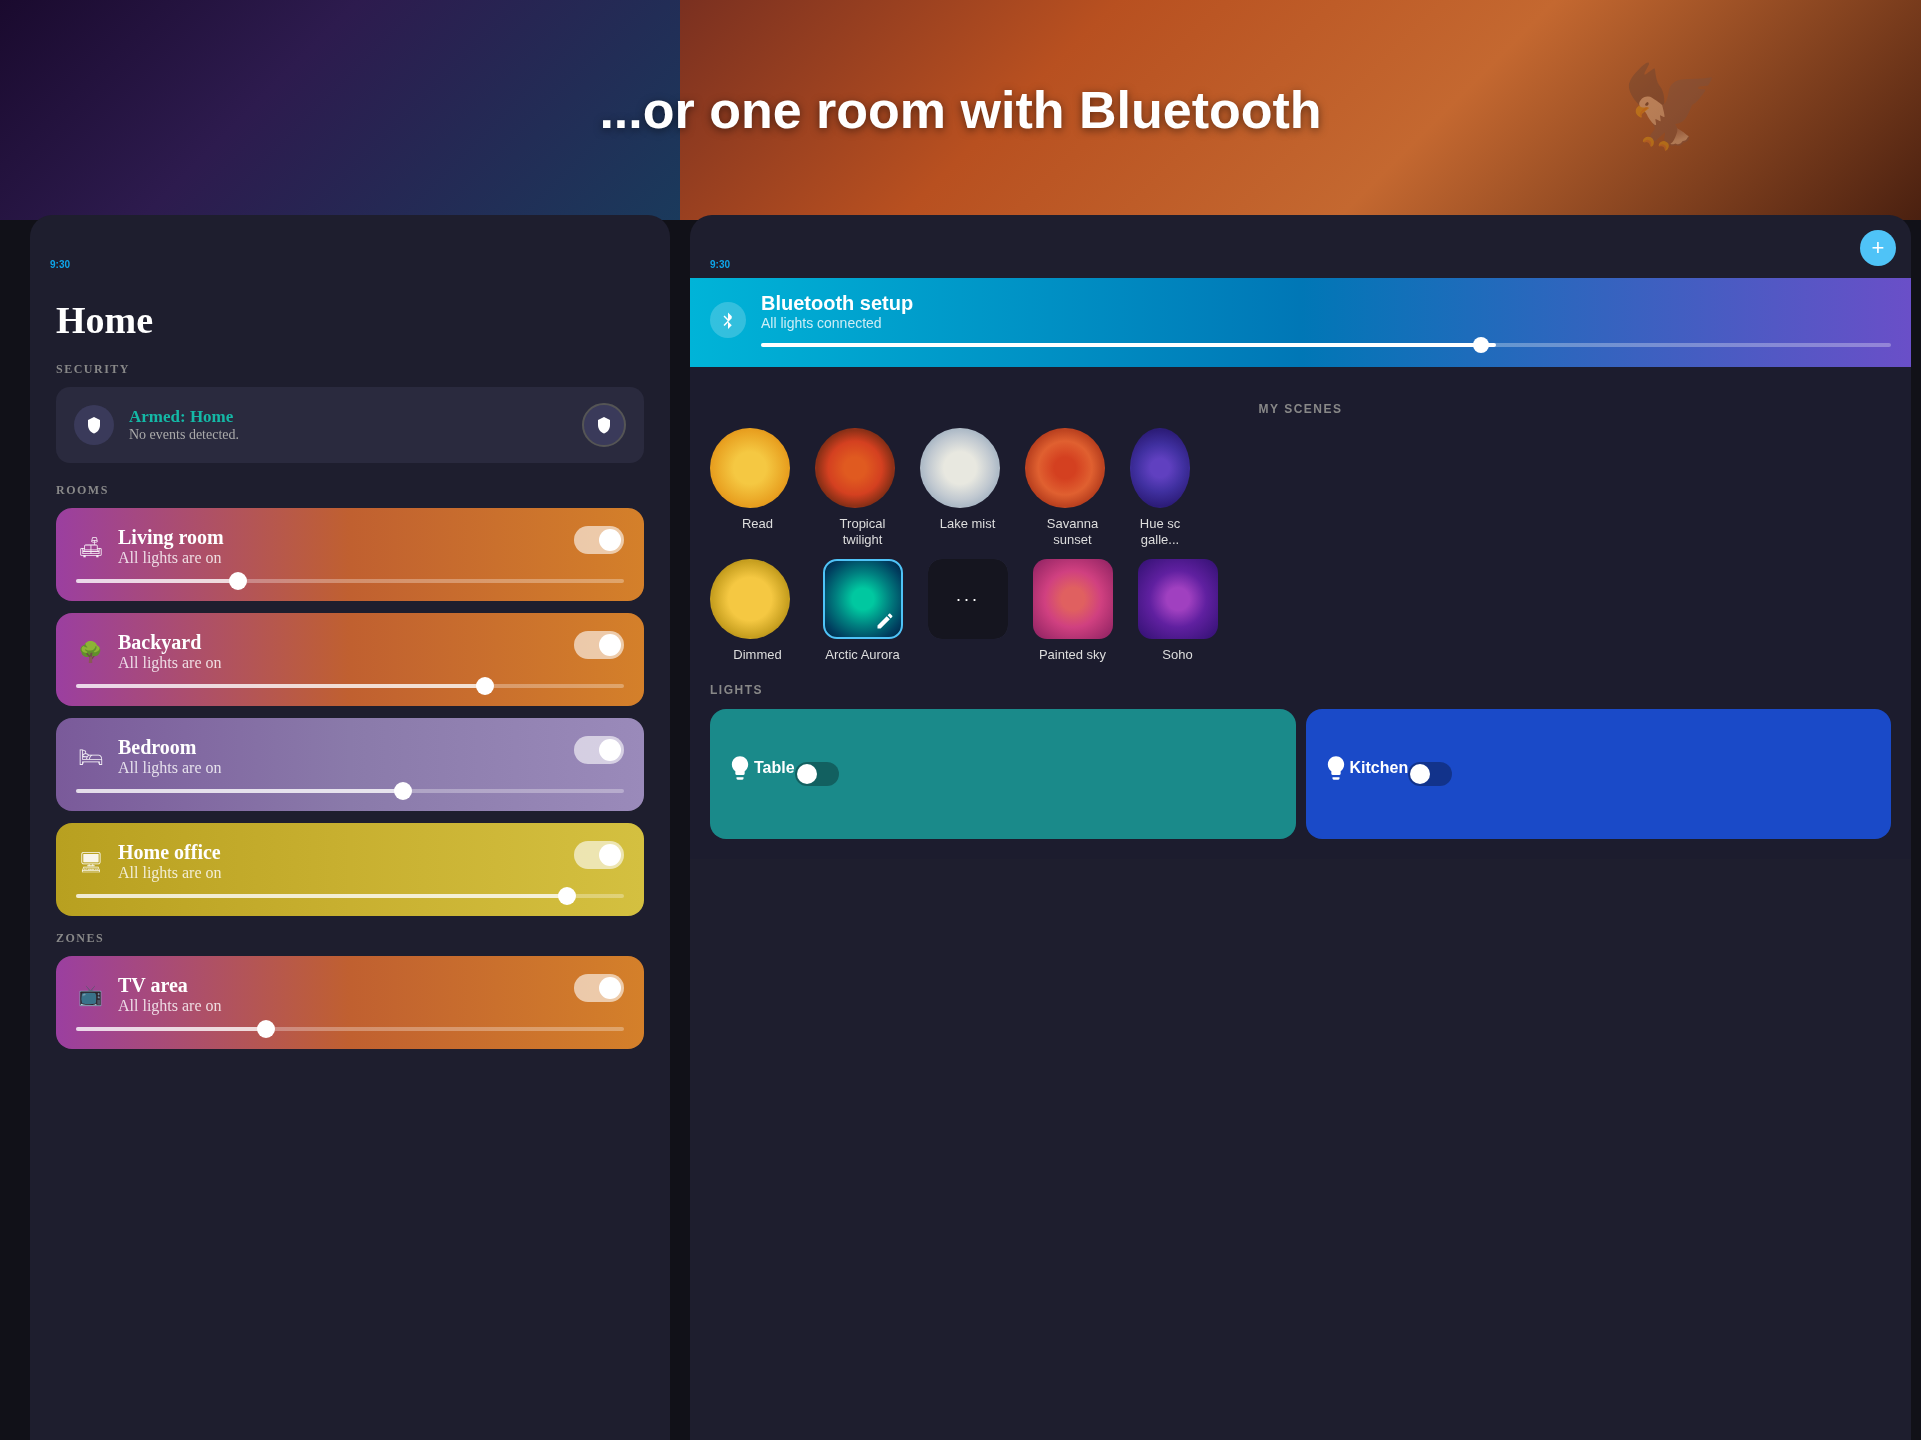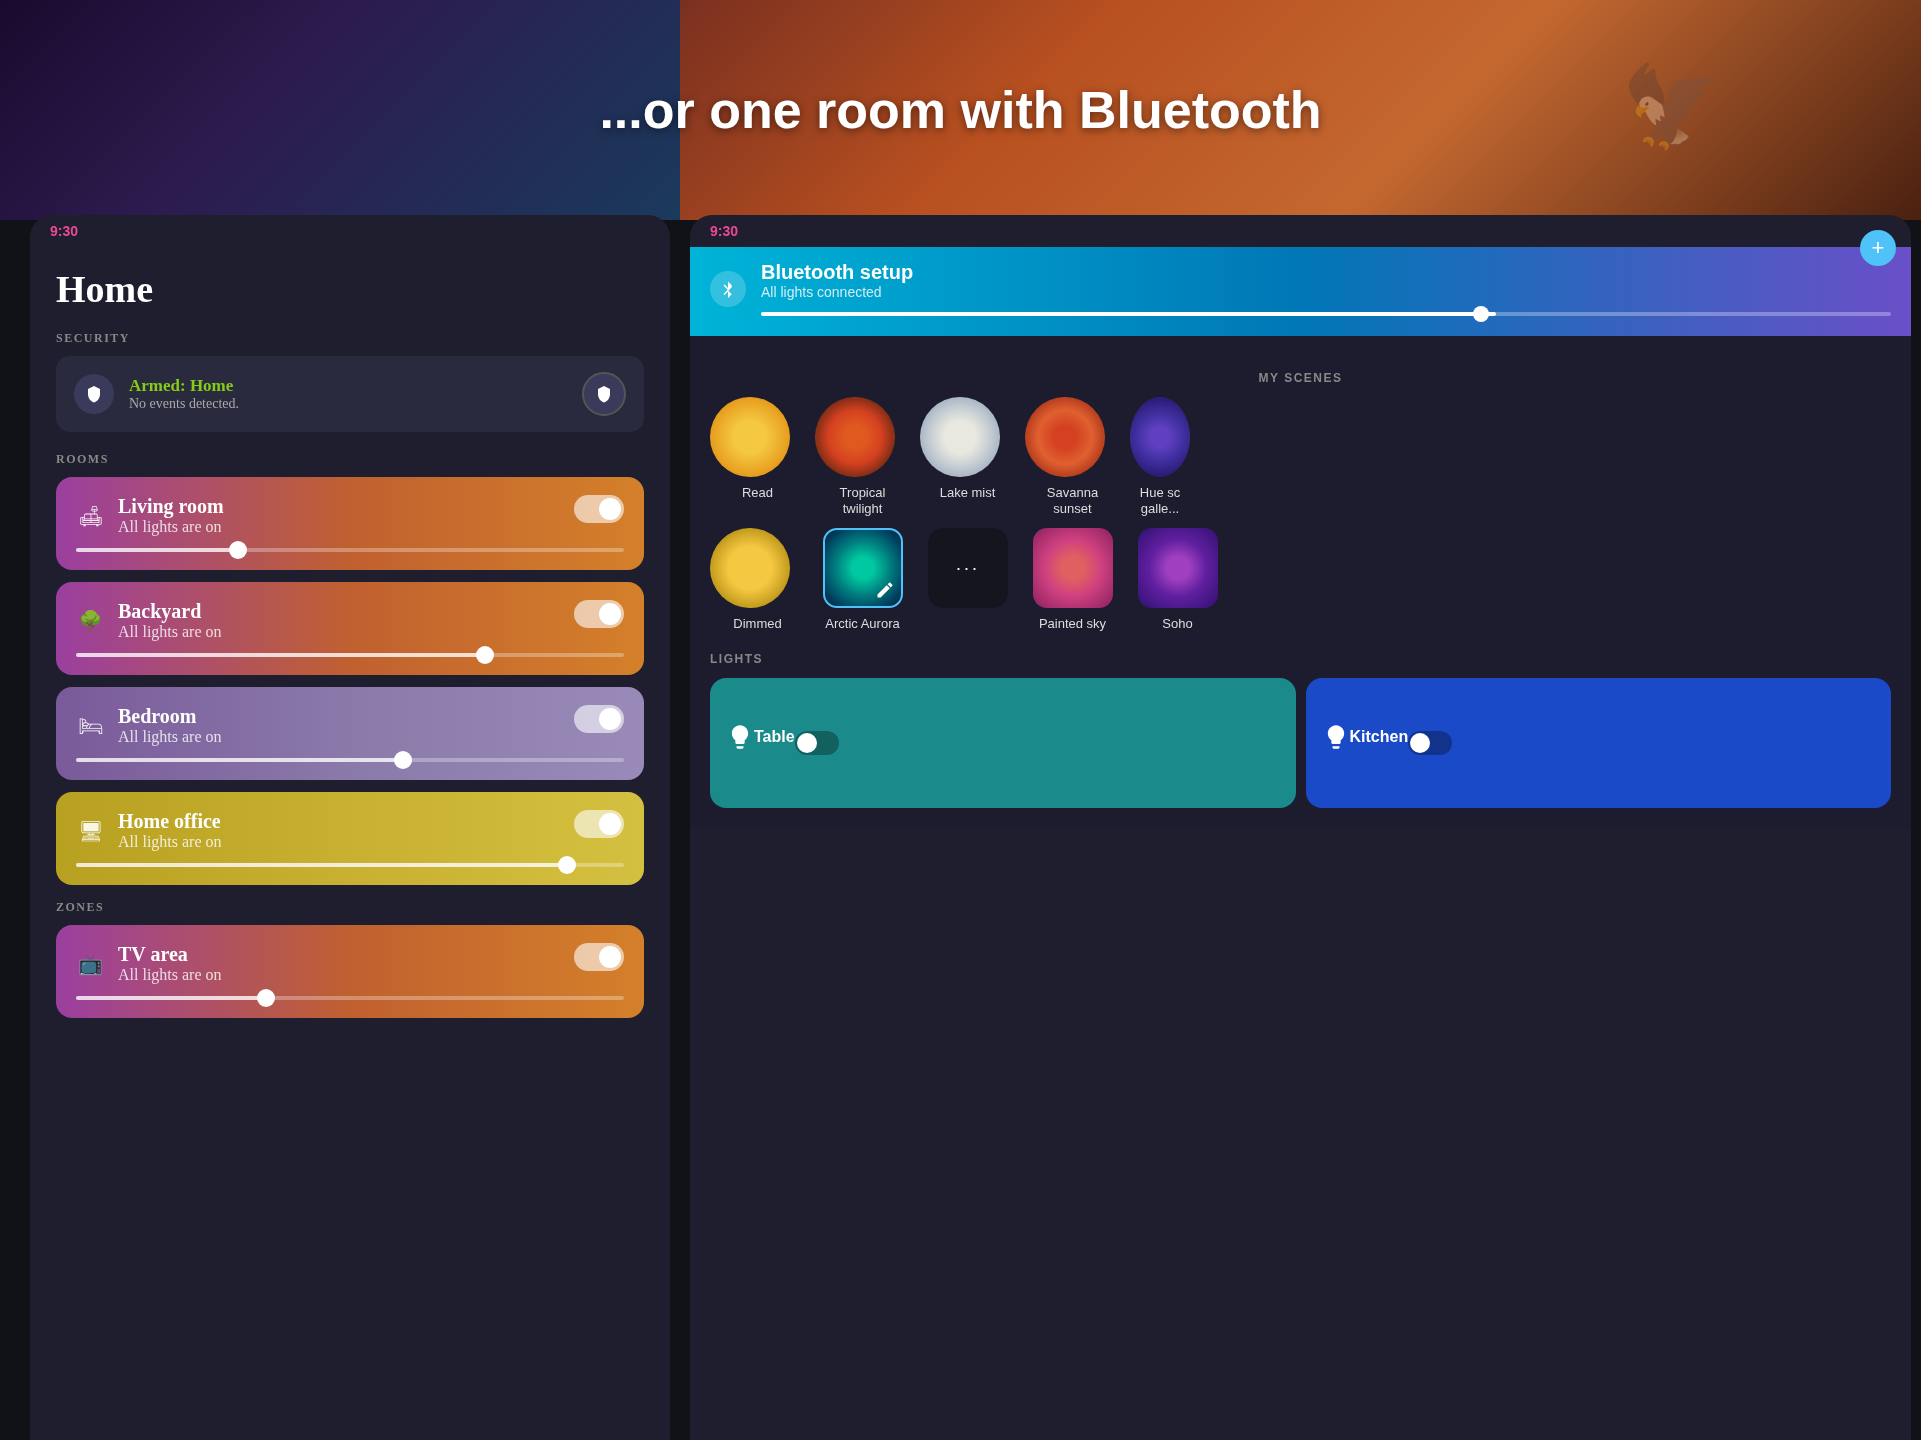--- a/index.html
+++ b/index.html
@@ -35,23 +35,24 @@
       color: #ffffff;
       font-size: 52px;
       font-weight: 800;
       line-height: 1.2;
       text-shadow: 0 2px 8px rgba(0,0,0,0.5);
     }
 
     
     .status-bar {
       padding: 8px 20px;
-      font-size: 14px;
-      color: #ec4899;
+      font-size: 10px;
+      color: #0ea5e9;
       font-weight: 600;
+      margin-top: 36px;
     }
 
     
     .left-content {
       padding: 10px 26px;
       overflow-y: auto;
       height: calc(100% - 40px);
       font-family: Liberation Serif, serif;
     }
 
@@ -88,21 +89,21 @@
       background: #3a3a5a;
       border-radius: 50%;
       display: flex;
       align-items: center;
       justify-content: center;
       margin-right: 15px;
       flex-shrink: 0;
     }
     .security-info { flex: 1; }
     .security-name {
-      color: #84cc16;
+      color: #14b8a6;
       font-size: 17px;
       font-weight: 600;
     }
     .security-status {
       color: #aaa;
       font-size: 14px;
     }
     .security-btn {
       width: 44px;
       height: 44px;

